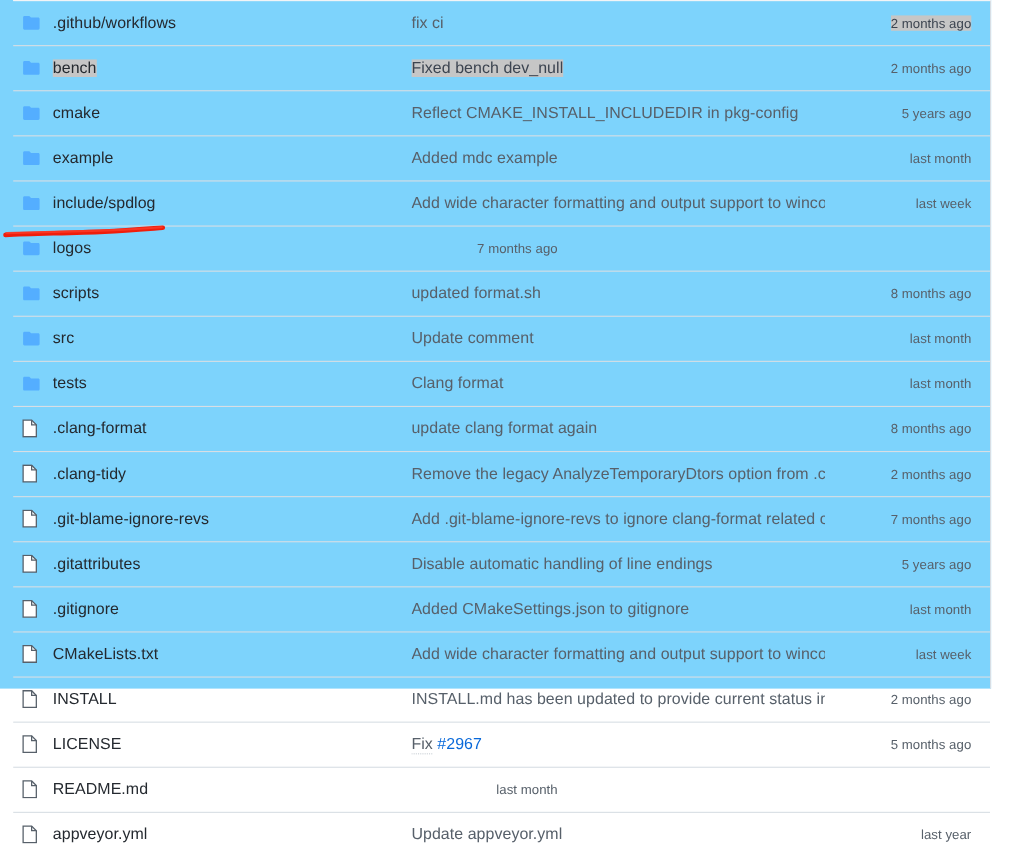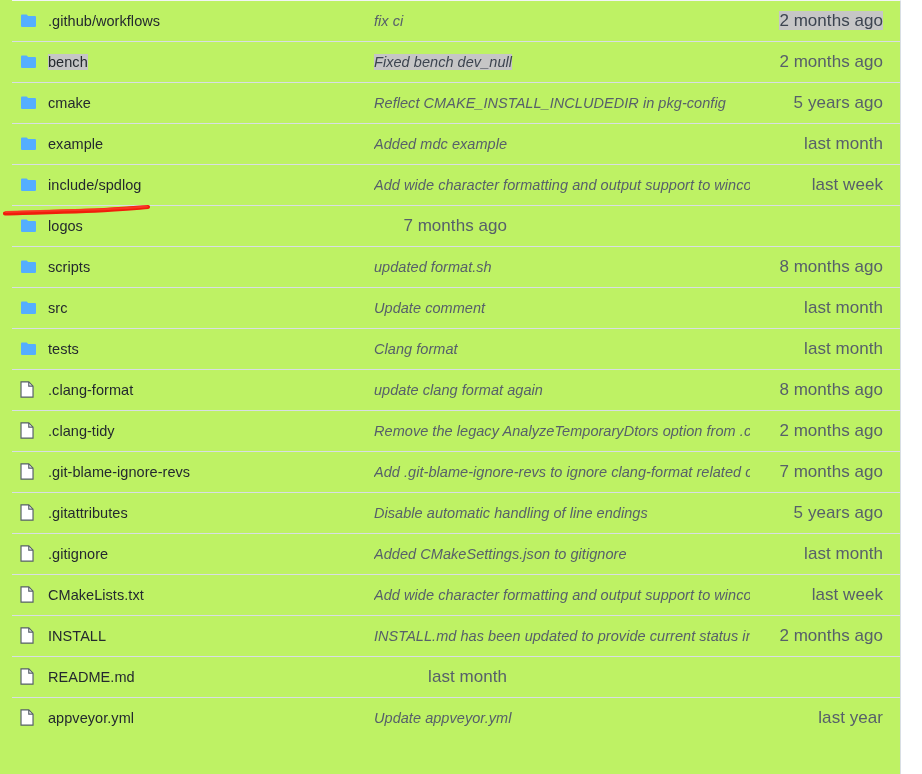--- a/index.html
+++ b/index.html
@@ -13,24 +13,24 @@
     overflow: hidden;
     font-family: "Liberation Sans", sans-serif;
     -webkit-font-smoothing: antialiased;
   }
 
   #file-table {
     position: absolute;
     left: 0;
     top: 0;
     width: 901px;
-    height: 774px;
+    height: 626px;
     box-sizing: border-box;
     border-right: 1px solid #d8dee4;
-    background: #bef264;
+    background: #7dd3fc;
   }
 
   .top-rule {
     position: absolute;
     left: 12px;
     top: 0;
     width: 889px;
     height: 1px;
     background: #eaeef2;
   }
@@ -89,21 +89,20 @@
     color: #24292f;
     letter-spacing: 0.05px;
   }
 
   .msg-cell {
     flex: 1 1 auto;
     overflow: hidden;
     white-space: nowrap;
     padding-right: 12px;
     box-sizing: border-box;
-    font-style: italic;
   }
   .msg-text {
     font-size: 14.5px;
     color: #57606a;
     letter-spacing: 0.05px;
   }
   .msg-text .issue-link {
     color: #0969da;
   }
   .msg-text .abbr-ref {
@@ -112,21 +111,21 @@
 
   .time-cell {
     width: 150px;
     min-width: 150px;
     text-align: right;
     padding-right: 17px;
     box-sizing: border-box;
     white-space: nowrap;
   }
   .time-text {
-    font-size: 17px;
+    font-size: 12px;
     color: #57606a;
     letter-spacing: 0.05px;
   }
 
   .sel {
     background: #c6c6c6;
     color: #24292f;
   }
   .msg-text .sel {
     color: #3c4450;
@@ -364,20 +363,33 @@
       </div>
       <div class="file-row">
         <div class="icon-cell">
           <span>
             <svg class="doc-icon" viewBox="0 0 14 16" xmlns="http://www.w3.org/2000/svg">
               <path fill="#ffffff" stroke="#57606a" stroke-width="1.1" d="M0.9,0.9 h7.3 l4.0,4.0 v10.2 h-11.3 z"></path>
               <path fill="none" stroke="#57606a" stroke-width="1.1" d="M8.2,0.9 v4.0 h4.0"></path>
             </svg>
           </span>
         </div>
+        <div class="name-cell"><span class="name-text">LICENSE</span></div>
+        <div class="msg-cell"><span class="msg-text"><span class="abbr-ref">Fix</span> <span class="issue-link">#2967</span></span></div>
+        <div class="time-cell"><span class="time-text">5 months ago</span></div>
+      </div>
+      <div class="file-row">
+        <div class="icon-cell">
+          <span>
+            <svg class="doc-icon" viewBox="0 0 14 16" xmlns="http://www.w3.org/2000/svg">
+              <path fill="#ffffff" stroke="#57606a" stroke-width="1.1" d="M0.9,0.9 h7.3 l4.0,4.0 v10.2 h-11.3 z"></path>
+              <path fill="none" stroke="#57606a" stroke-width="1.1" d="M8.2,0.9 v4.0 h4.0"></path>
+            </svg>
+          </span>
+        </div>
         <div class="name-cell"><span class="name-text">README.md</span></div>
         <div class="time-cell"><span class="time-text">last month</span></div>
       </div>
       <div class="file-row">
         <div class="icon-cell">
           <span>
             <svg class="doc-icon" viewBox="0 0 14 16" xmlns="http://www.w3.org/2000/svg">
               <path fill="#ffffff" stroke="#57606a" stroke-width="1.1" d="M0.9,0.9 h7.3 l4.0,4.0 v10.2 h-11.3 z"></path>
               <path fill="none" stroke="#57606a" stroke-width="1.1" d="M8.2,0.9 v4.0 h4.0"></path>
             </svg>

